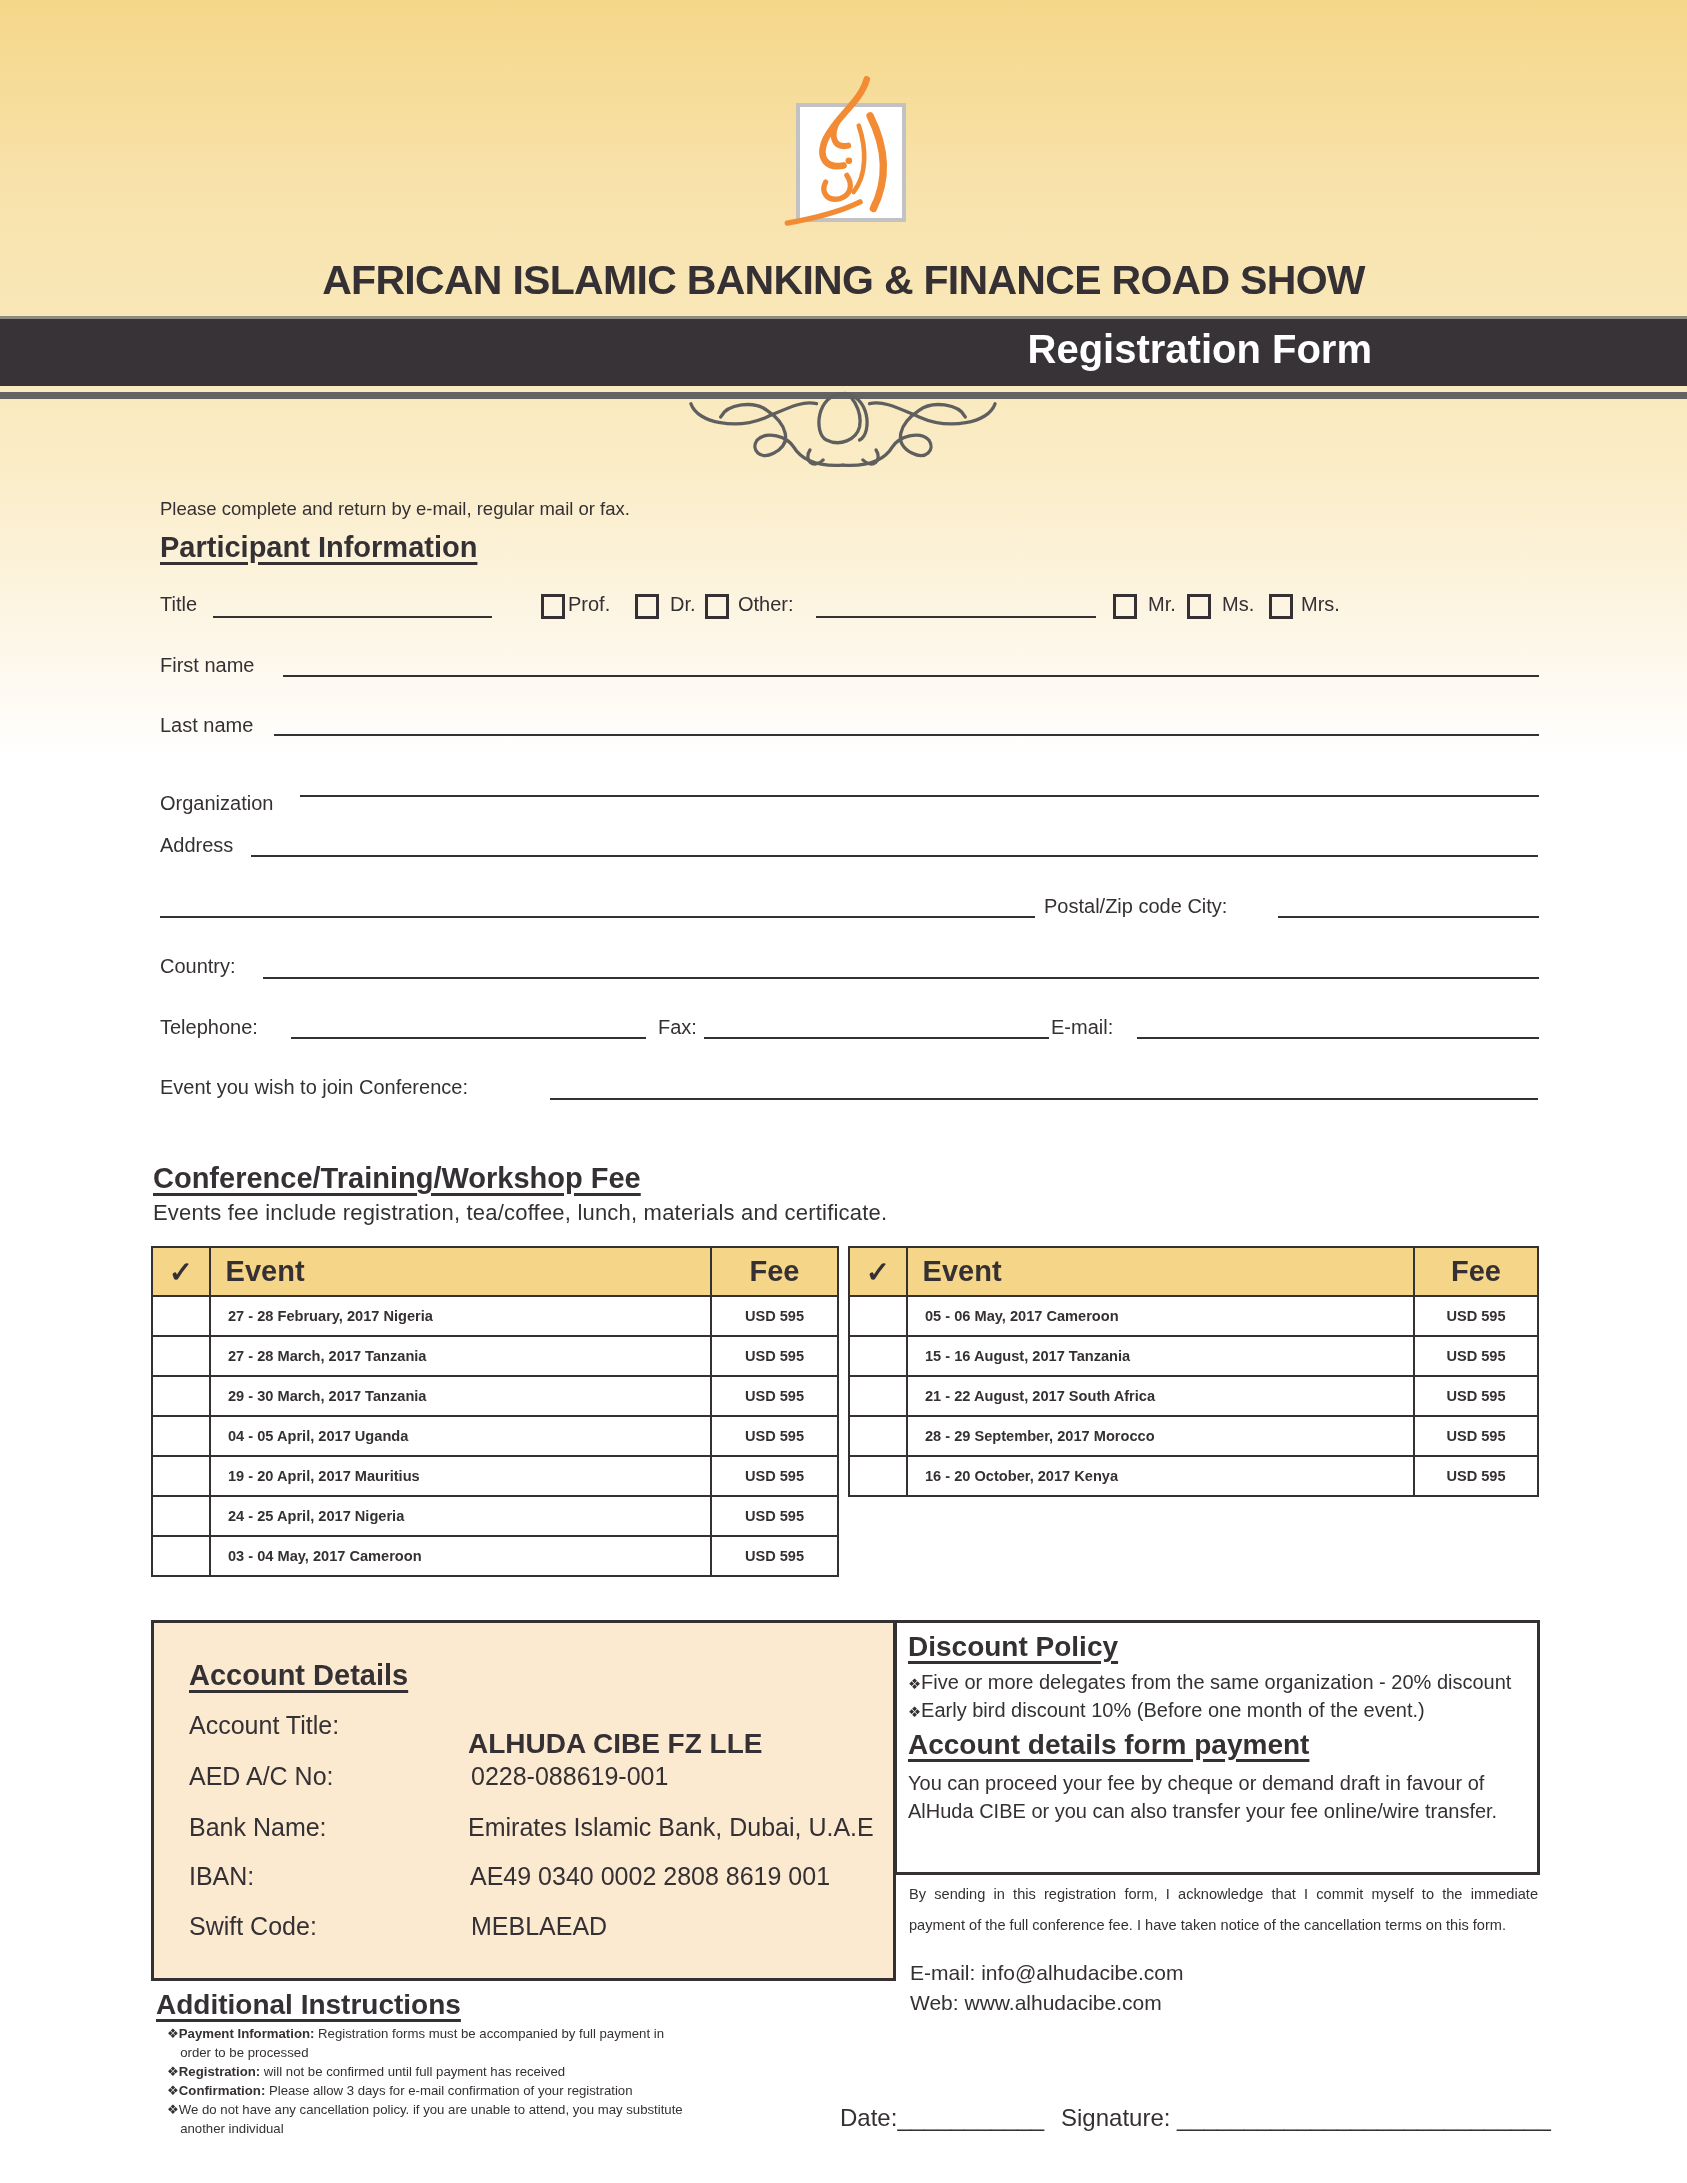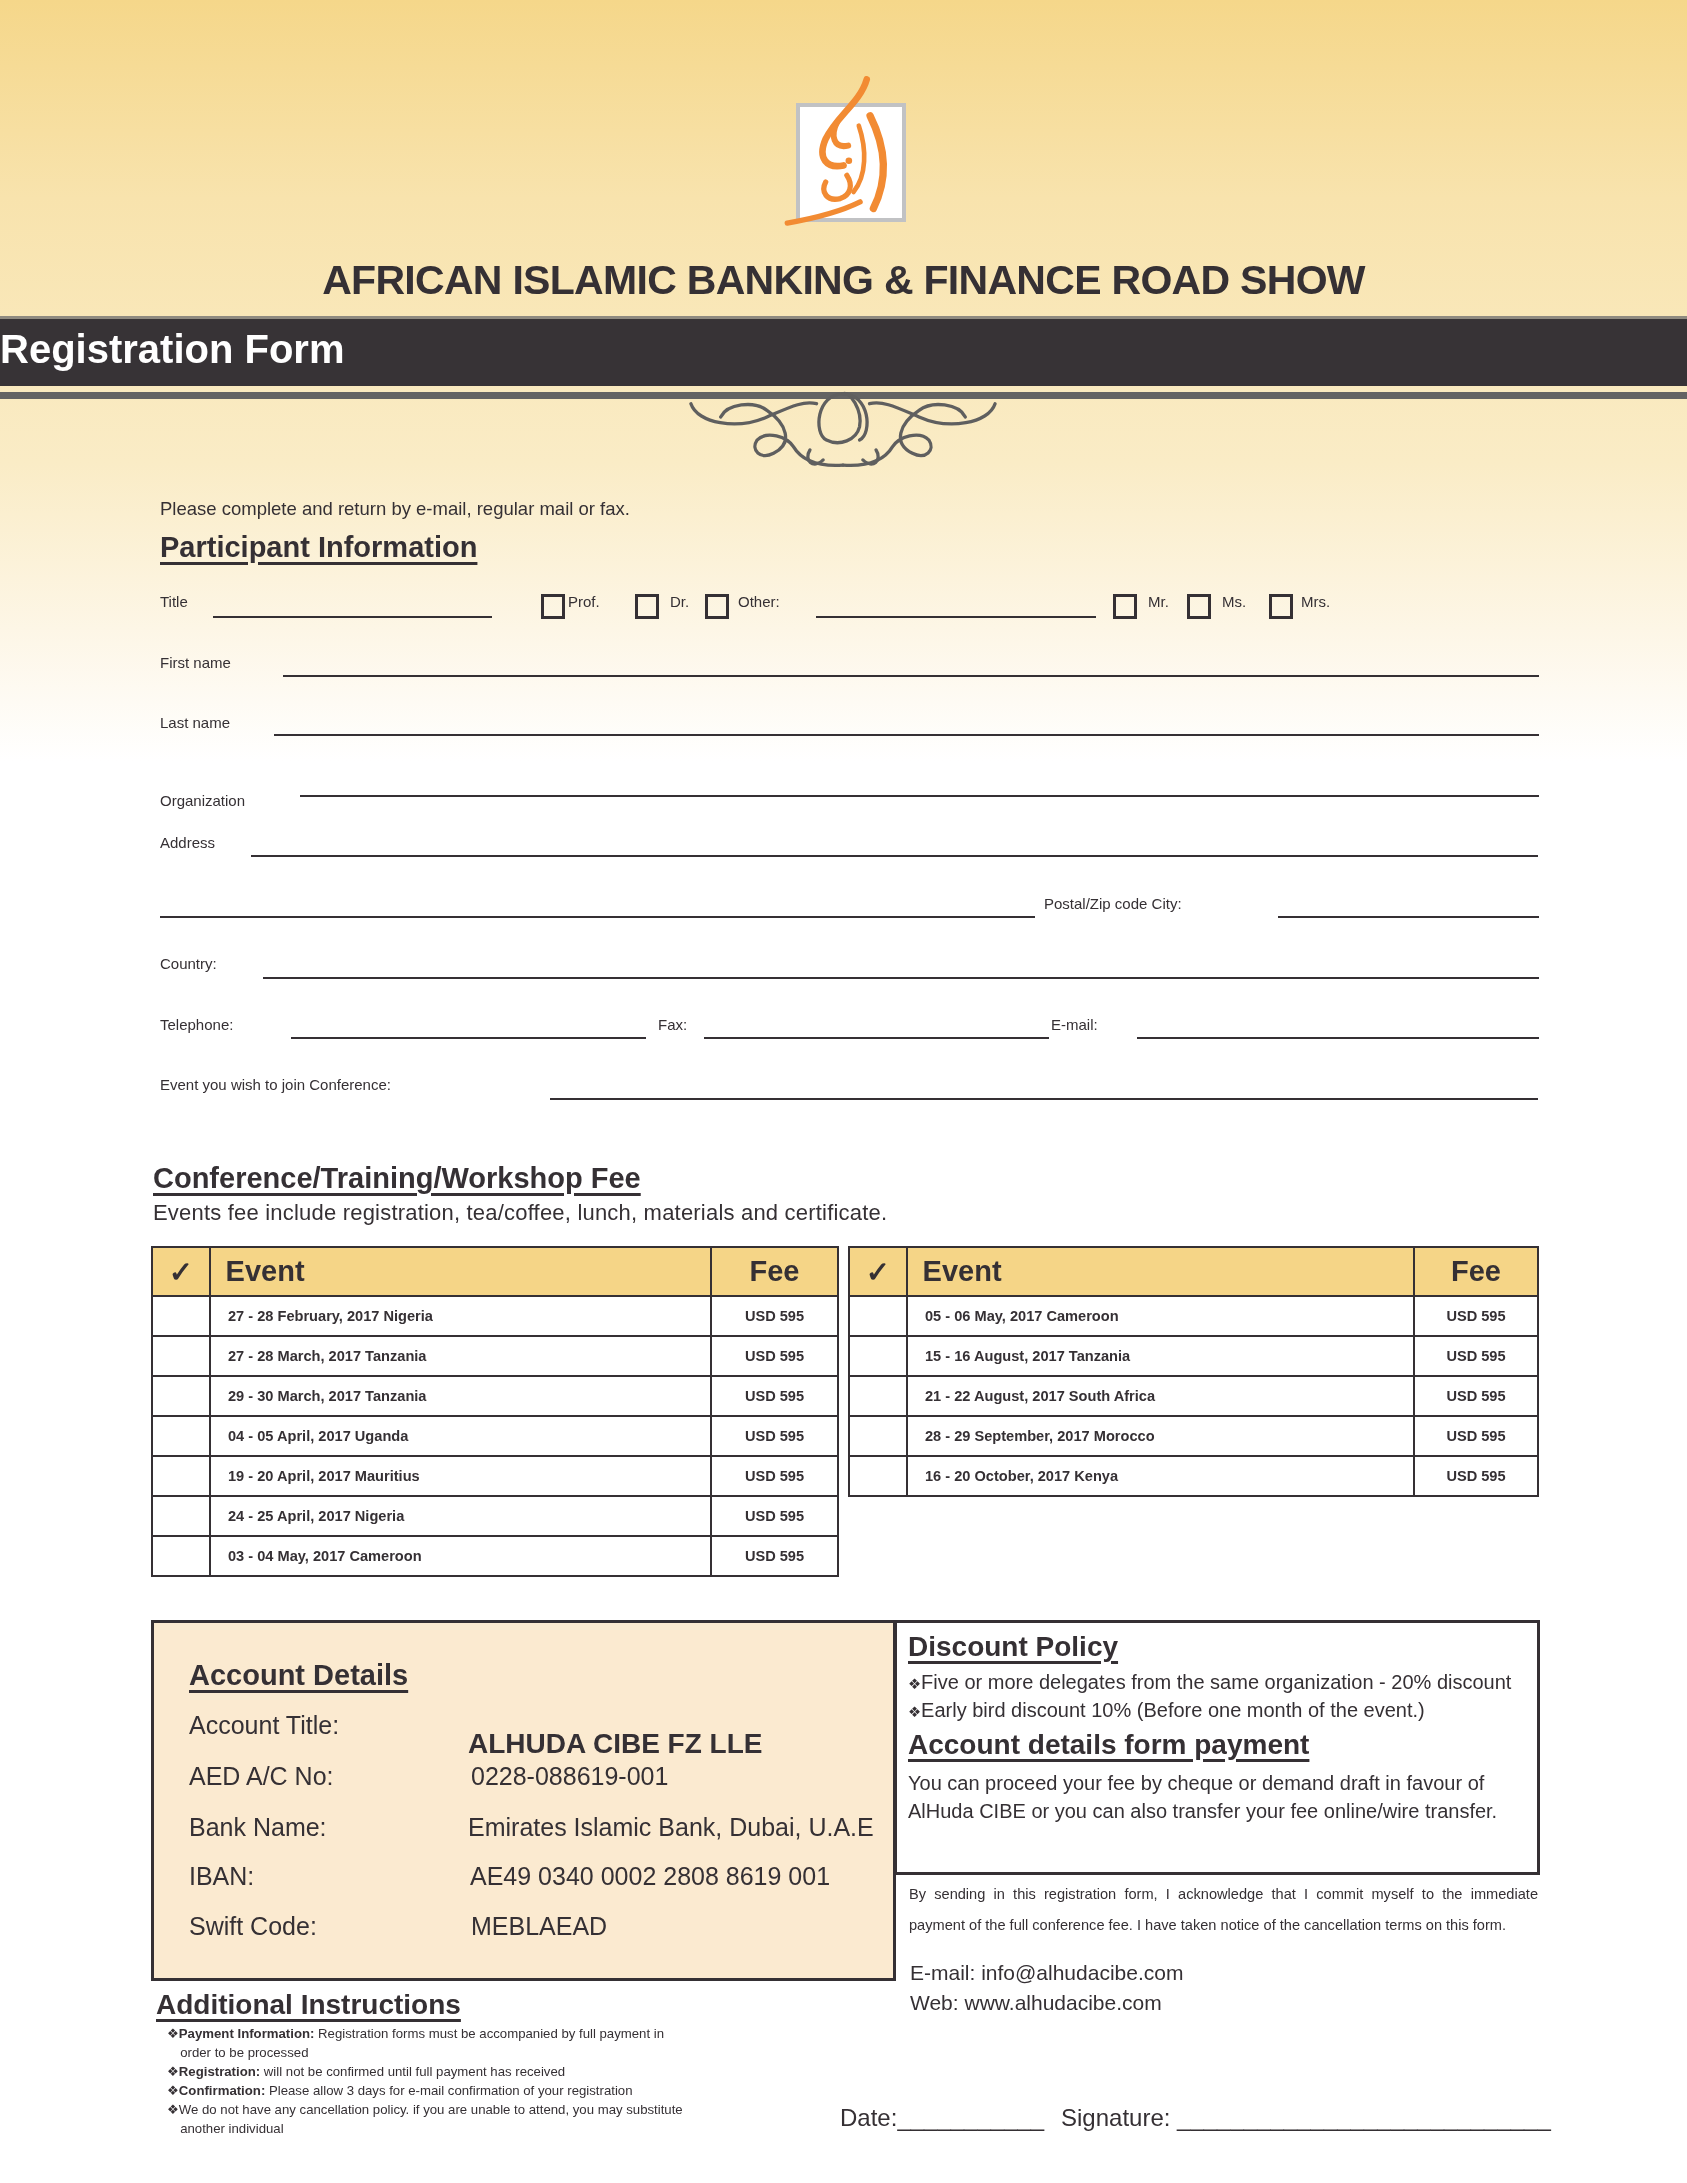--- a/index.html
+++ b/index.html
@@ -12,28 +12,28 @@
     overflow: hidden;
   }
   .abs { position: absolute; }
 
   
   .logo-box { left: 796px; top: 103px; width: 110px; height: 119px; background: #fff; border: 4px solid #c1c2c4; }
   .logo-svg { left: 774px; top: 76px; width: 159px; height: 159px; }
   .main-title { left: 0; width: 1687px; top: 257px; text-align: center; font-size: 41px; font-weight: bold; color: #353034; letter-spacing: -0.7px; }
   .band-line-top { left: 0; top: 316px; width: 1687px; height: 2.6px; background: #8f8a80; }
   .band { left: 0; top: 319px; width: 1687px; height: 67px; background: #373336; }
-  .band-title { left: 0; width: 1372px; top: 327px; text-align: left; font-size: 40px; font-weight: bold; color: #ffffff; }
+  .band-title { left: 0; width: 1372px; top: 327px; text-align: right; font-size: 40px; font-weight: bold; color: #ffffff; }
   .band-line-bottom { left: 0; top: 392px; width: 1687px; height: 6.6px; background: #636363; }
   .ornament { left: 681px; top: 387px; width: 324px; height: 83px; }
 
   
   .intro { left: 160px; top: 498px; font-size: 18.5px; }
   .h-section { font-size: 29px; font-weight: bold; text-decoration: underline; text-decoration-thickness: 2.6px; text-underline-offset: 4.6px; }
-  .lbl { font-size: 15px; white-space: nowrap; }
+  .lbl { font-size: 20px; white-space: nowrap; }
   .uline { border-bottom: 2.6px solid #353034; height: 0; }
   .cb { width: 24px; height: 25px; border: 3.3px solid #353034; background: transparent; }
 
   
   .fee-table { border-collapse: collapse; font-family: "Liberation Sans", sans-serif; }
   .fee-table th, .fee-table td { border: 2.6px solid #353034; }
   .fee-table th { background: #f5d587; height: 49px; font-size: 29px; font-weight: bold; text-align: left; padding-left: 14.6px; }
   .fee-table th.fee-h { text-align: center; padding-left: 0; }
   .fee-table th.chk-h { text-align: center; padding-left: 0; }
   .fee-table td { height: 40px; background: #ffffff; font-size: 14.6px; font-weight: bold; }

